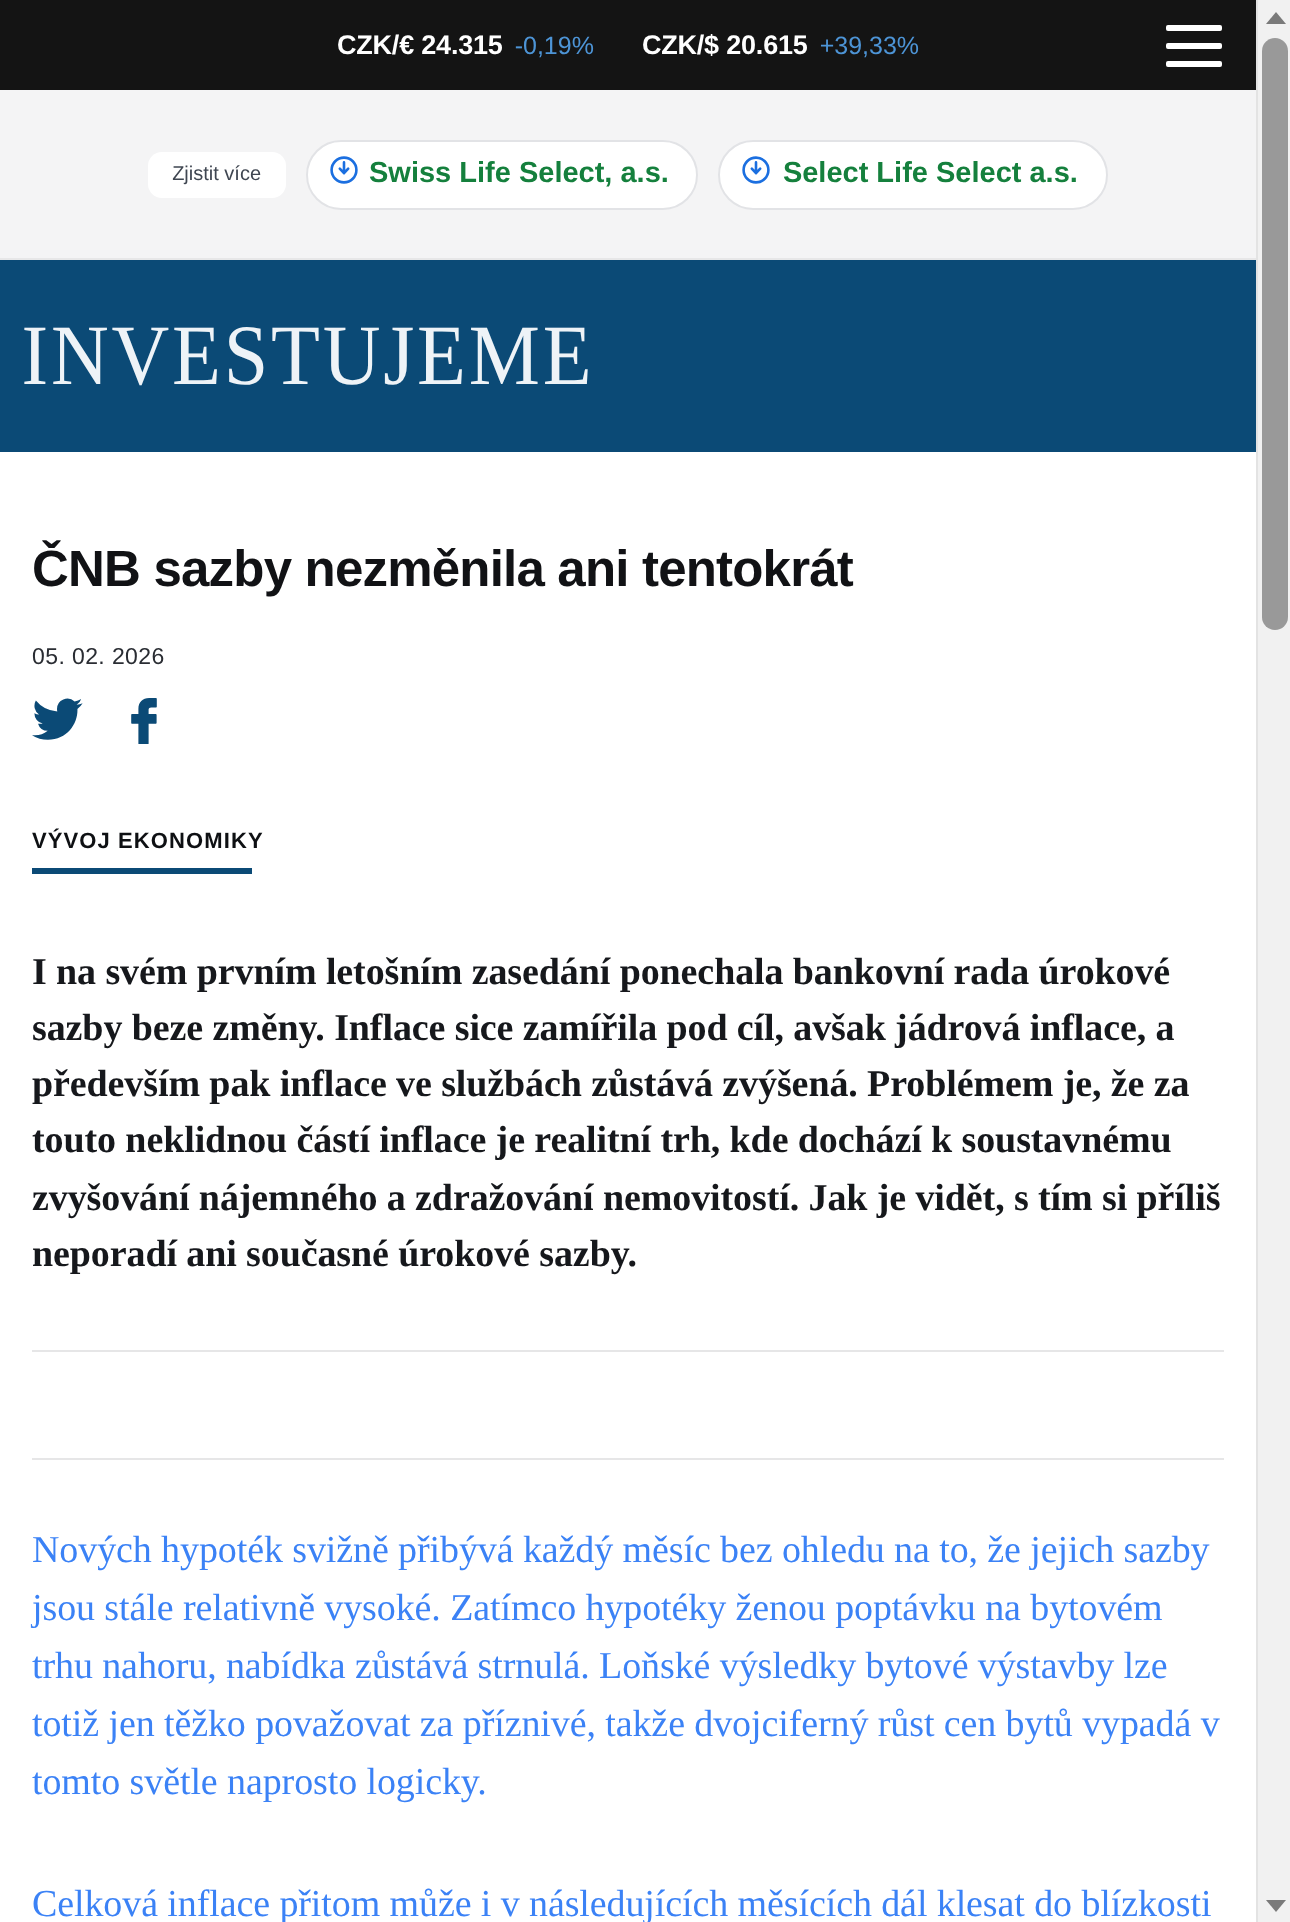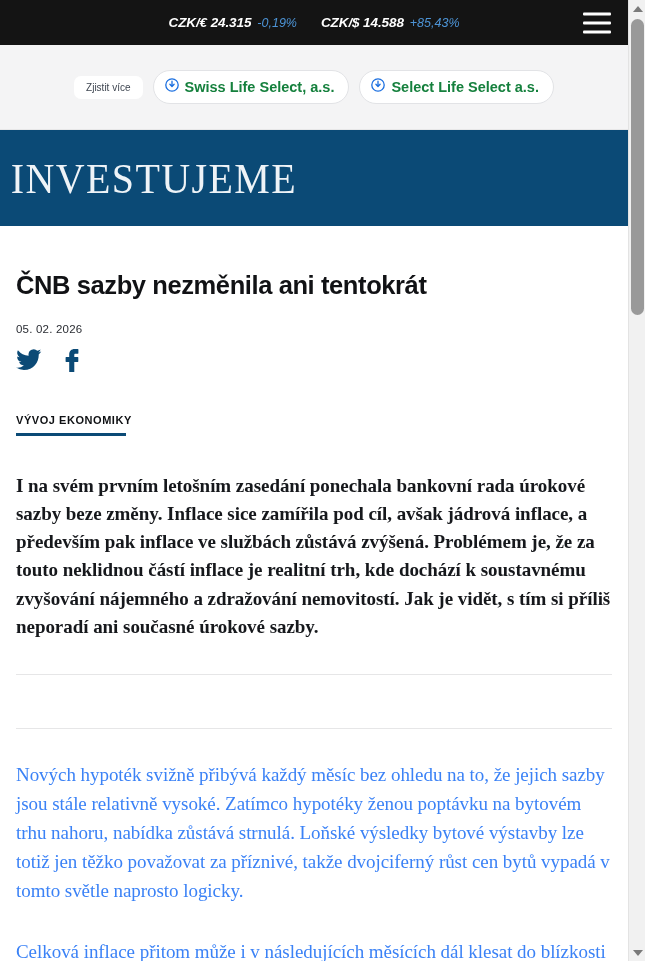--- a/index.html
+++ b/index.html
@@ -33,21 +33,20 @@
   }
 
   
   .ticker-bar {
     position: relative;
     height: 45px;
     background: #141414;
     display: flex;
     align-items: center;
     justify-content: center;
-    font-style: italic;
   }
 
   .ticker-items {
     display: flex;
     align-items: center;
     gap: 24px;
   }
 
   .ticker-item {
     display: flex;
@@ -274,22 +273,22 @@
 
   <div class="page">
 
     <div class="ticker-bar">
       <div class="ticker-items">
         <div class="ticker-item">
           <span class="ticker-pair">CZK/€ 24.315</span>
           <span class="ticker-change" style="color: rgb(77, 148, 214);">-0,19%</span>
         </div>
         <div class="ticker-item">
-          <span class="ticker-pair">CZK/$ 14.588</span>
-          <span class="ticker-change" style="color: rgb(77, 148, 214);">+85,43%</span>
+          <span class="ticker-pair">CZK/$ 20.615</span>
+          <span class="ticker-change" style="color: rgb(77, 148, 214);">+39,33%</span>
         </div>
       </div>
       <div class="hamburger">
         <span></span>
         <span></span>
         <span></span>
       </div>
     </div>
 
     <div class="promo-strip">

